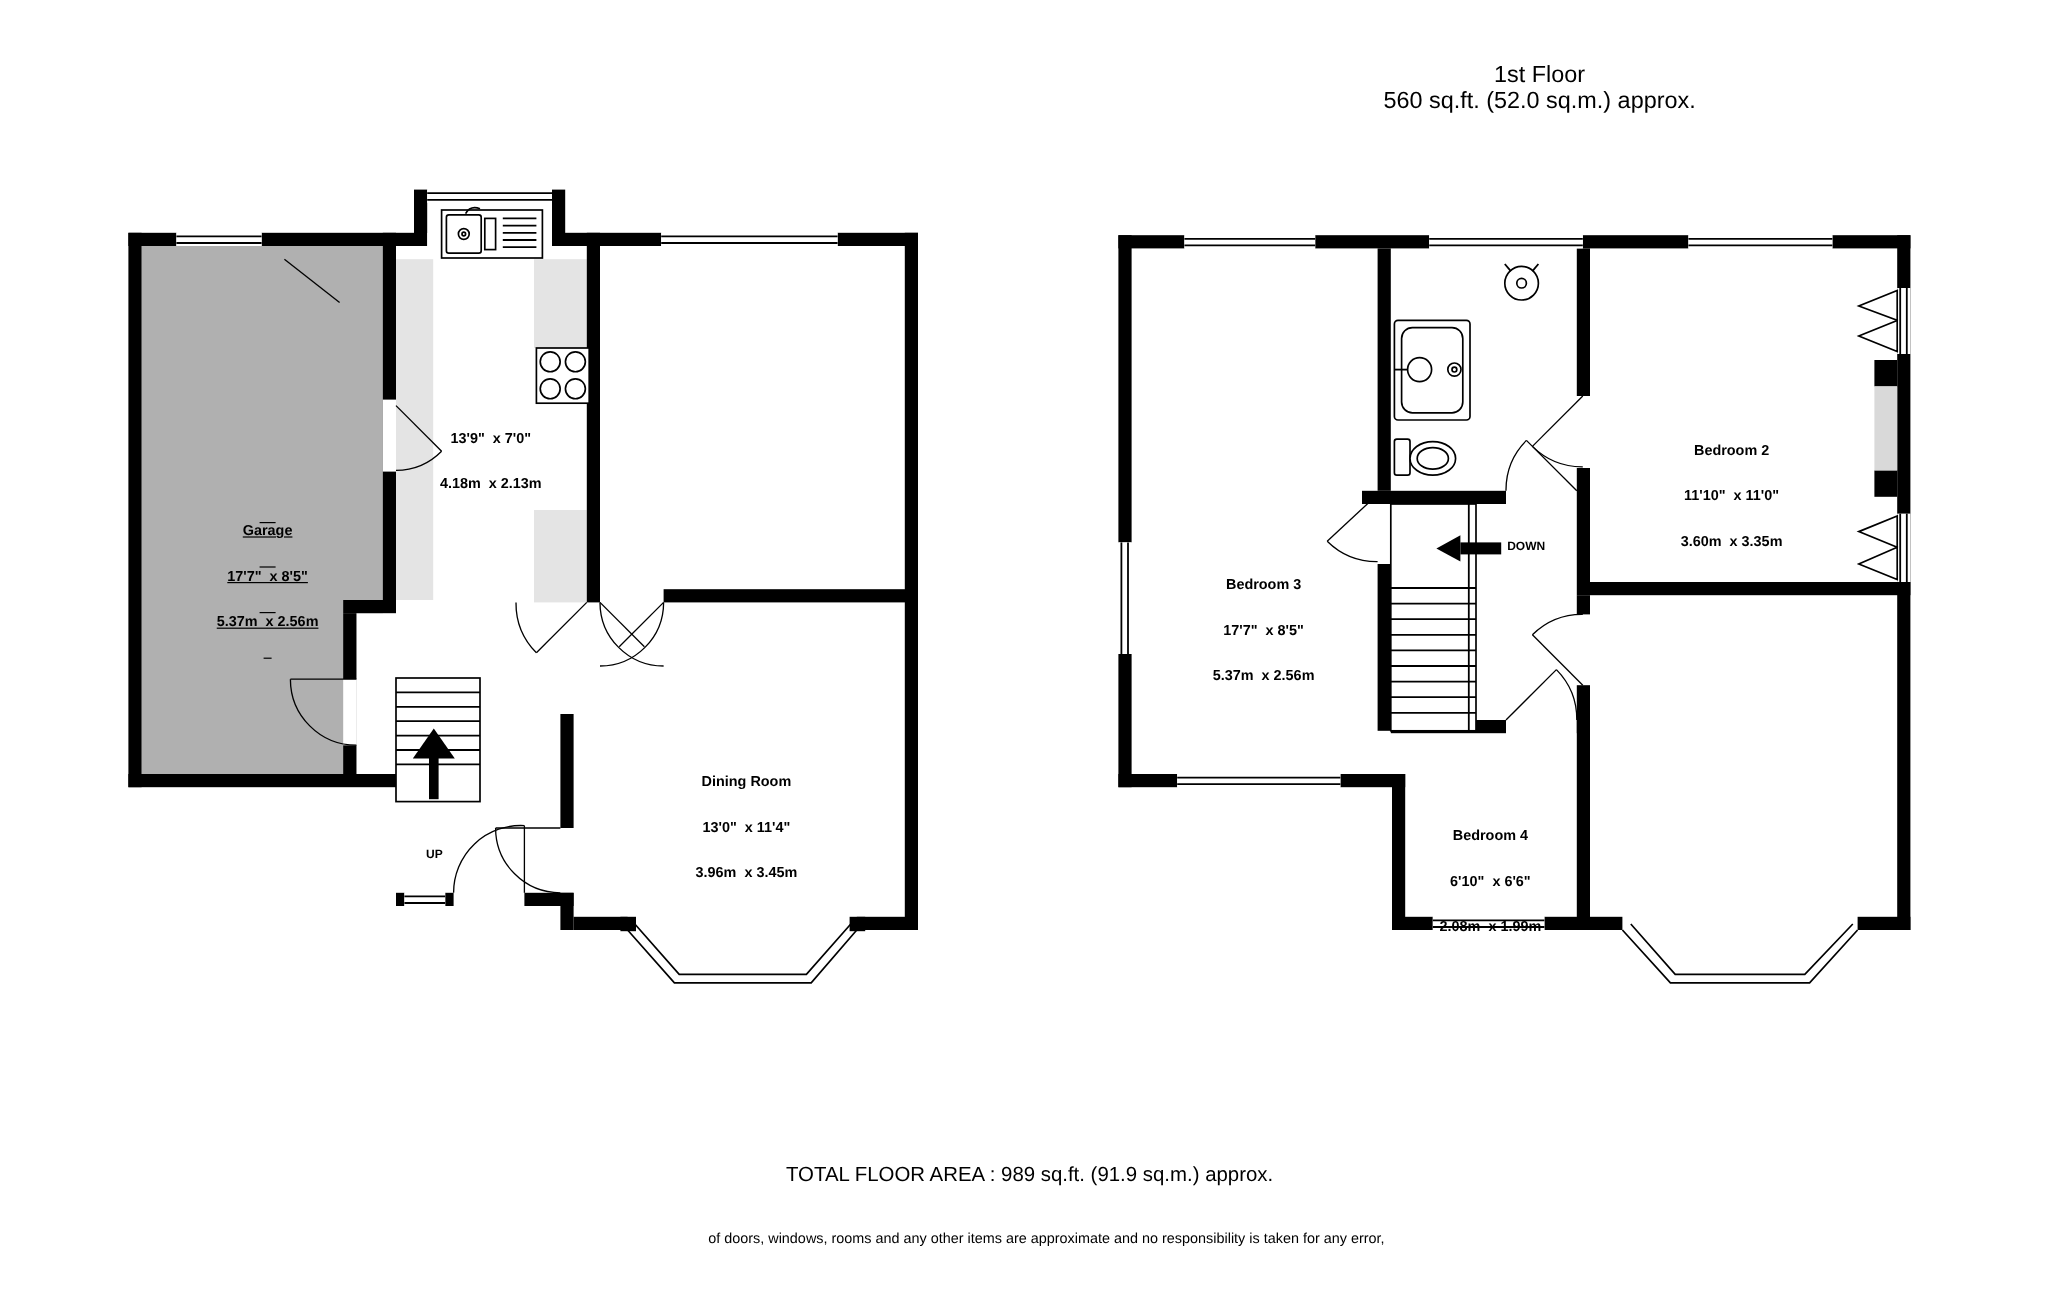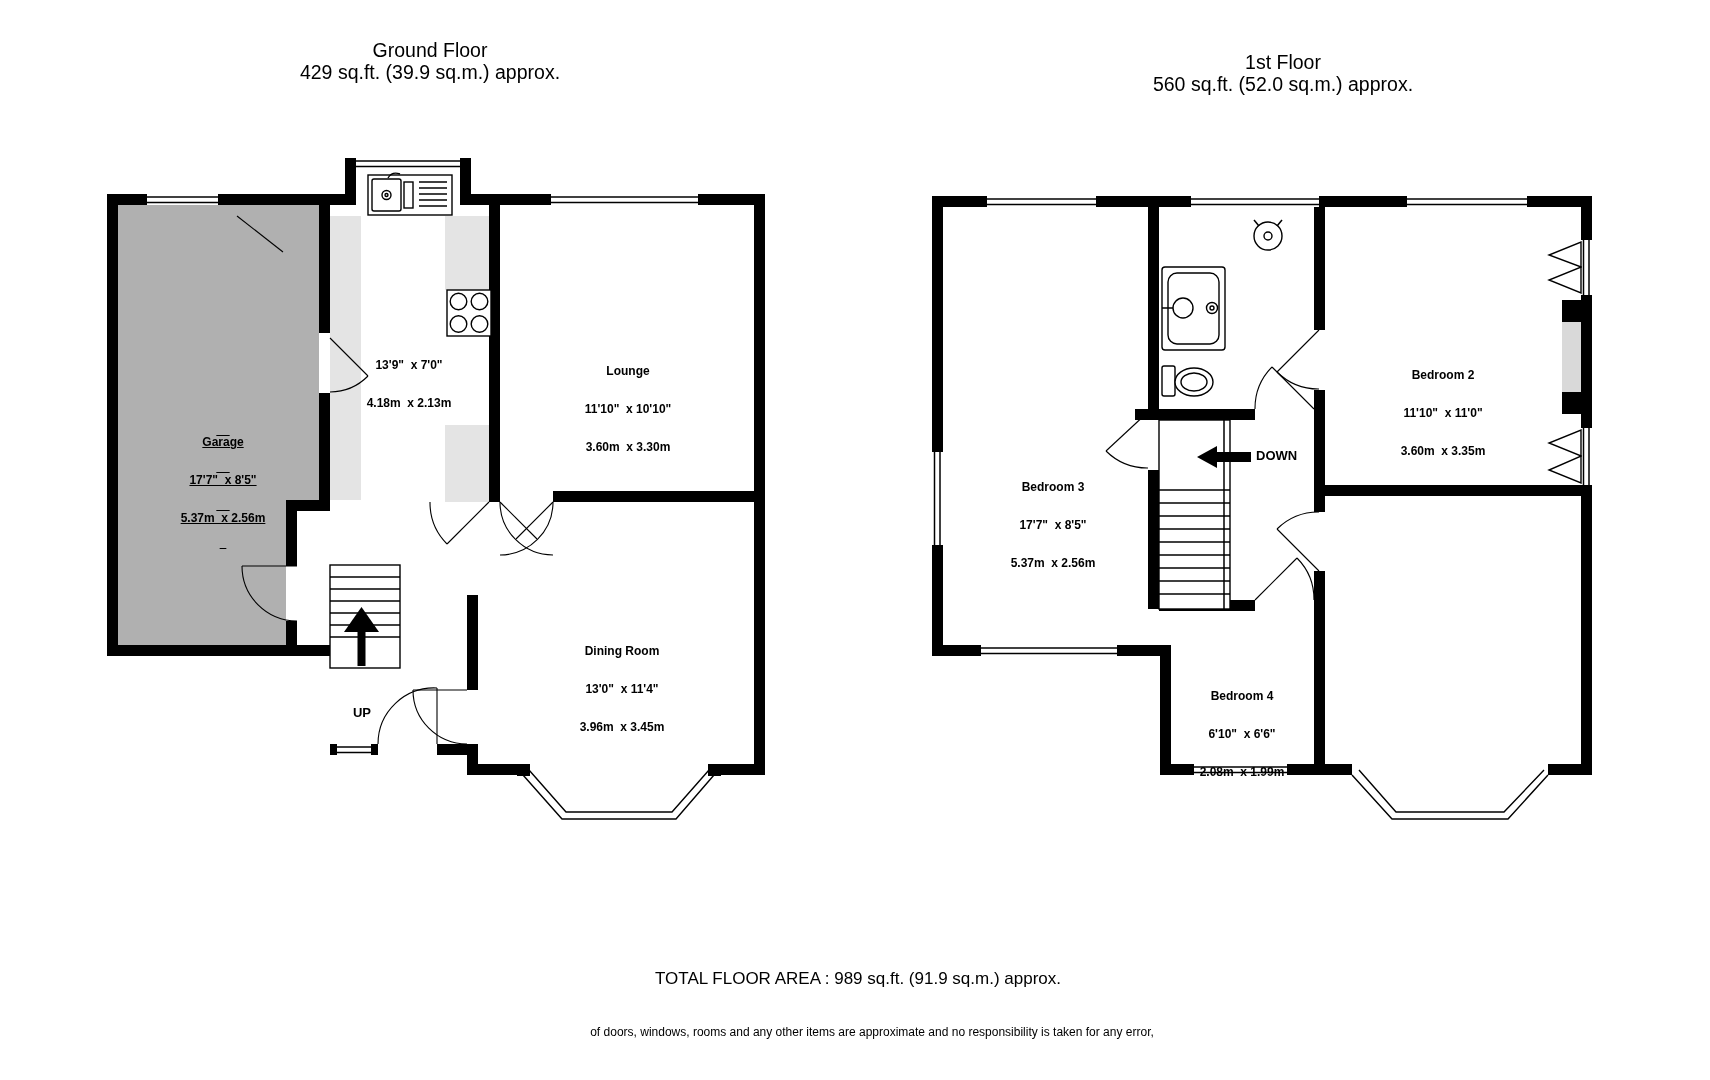--- a/index.html
+++ b/index.html
@@ -14,21 +14,21 @@
   .wl{stroke:#000;stroke-width:1.5;}
   .thin{fill:none;stroke:#000;stroke-width:1.4;}
   .fix{fill:#fff;stroke:#000;stroke-width:1.4;}
   .arc{fill:none;stroke:#000;stroke-width:1.1;}
   .leaf{stroke:#000;stroke-width:1.1;}
   .floor-title{position:absolute;transform:translateX(-50%);text-align:center;
                font-size:19.5px;line-height:21.5px;}
   .room-label{position:absolute;transform:translateX(-50%);text-align:center;
               font-weight:bold;font-size:12px;line-height:12.6px;white-space:pre;}
   .room-label div:empty{display:none;}
-  .stair-label{position:absolute;font-weight:bold;font-size:13px;line-height:12px;white-space:pre;text-align:center;}
+  .stair-label{position:absolute;font-weight:bold;font-size:10px;line-height:12px;white-space:pre;text-align:center;}
   .center-x{transform:translateX(-50%);margin-top:29px;}
   #total-area{position:absolute;left:845px;top:969px;transform:translateX(-50%);
               font-size:17px;white-space:pre;margin-left:13px;}
   #disclaimer{position:absolute;left:872px;top:996px;transform:translateX(-50%);
               font-size:12px;line-height:14.3px;text-align:center;white-space:pre;}
 </style>
 </head>
 <body>
 
 <div id="canvas">
@@ -269,44 +269,35 @@
         <line class="leaf" x1="1319" y1="330" x2="1277" y2="372"></line>
         <path class="arc" d="M 1277,372 A 59 59 0 0 0 1319,389"></path>
         <line class="leaf" x1="1319" y1="571" x2="1277" y2="529"></line>
         <path class="arc" d="M 1277,529 A 59 59 0 0 1 1319,512"></path>
         <line class="leaf" x1="1255" y1="600" x2="1297" y2="558"></line>
         <path class="arc" d="M 1297,558 A 59 59 0 0 1 1314,600"></path>
       </g>
     </g>
   </svg>
 
-  <div class="floor-title" style="left:430px;top:40px;">
-    <div>Ground Floor</div>
-    <div>429 sq.ft. (39.9 sq.m.) approx.</div>
-  </div>
   <div class="floor-title" style="left:1255px;top:52px;margin-left:28px;">
     <div>1st Floor</div>
     <div>560 sq.ft. (52.0 sq.m.) approx.</div>
   </div>
 
   <div class="room-label" style="left:223px;top:411px;text-decoration:underline;">
     <div>Garage</div>
     <div>17'7"  x 8'5"</div>
     <div>5.37m  x 2.56m</div>
   </div>
   <div class="room-label" style="left:409px;top:321px;">
     
     <div>13'9"  x 7'0"</div>
     <div>4.18m  x 2.13m</div>
   </div>
-  <div class="room-label" style="left:628px;top:340px;">
-    <div>Lounge</div>
-    <div>11'10"  x 10'10"</div>
-    <div>3.60m  x 3.30m</div>
-  </div>
   <div class="room-label" style="left:622px;top:620px;">
     <div>Dining Room</div>
     <div>13'0"  x 11'4"</div>
     <div>3.96m  x 3.45m</div>
   </div>
   <div class="stair-label center-x" style="left:362px;top:678px;">UP</div>
 
   <div class="room-label" style="left:1053px;top:456px;">
     <div>Bedroom 3</div>
     <div>17'7"  x 8'5"</div>

